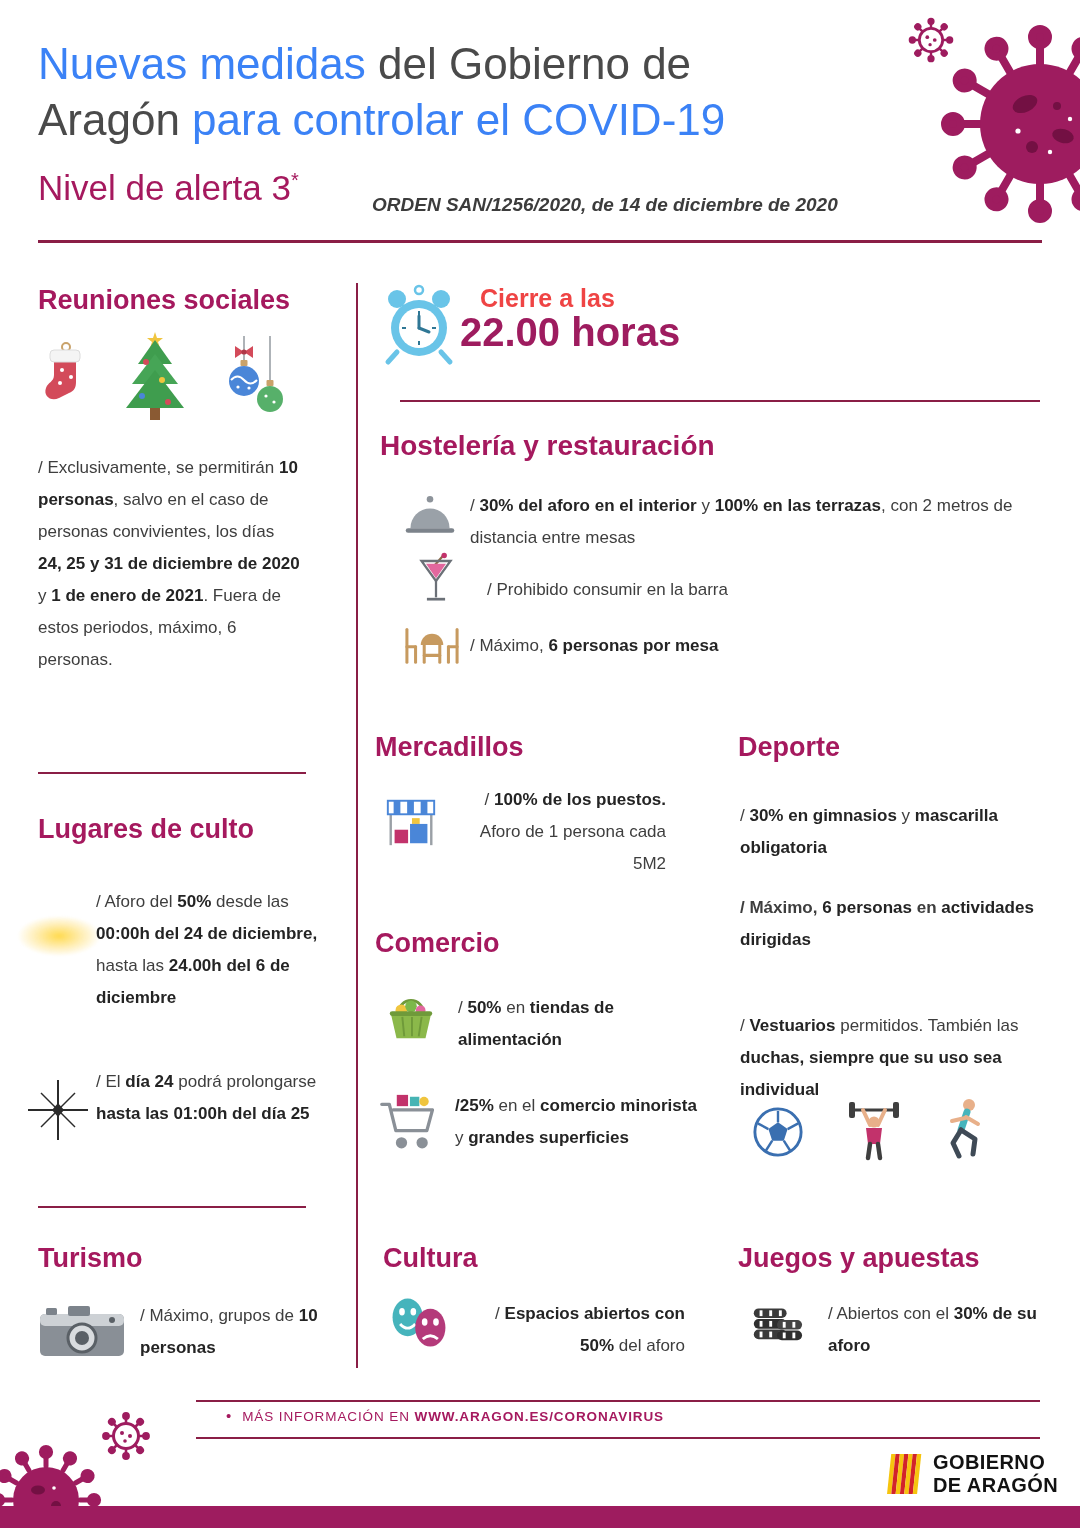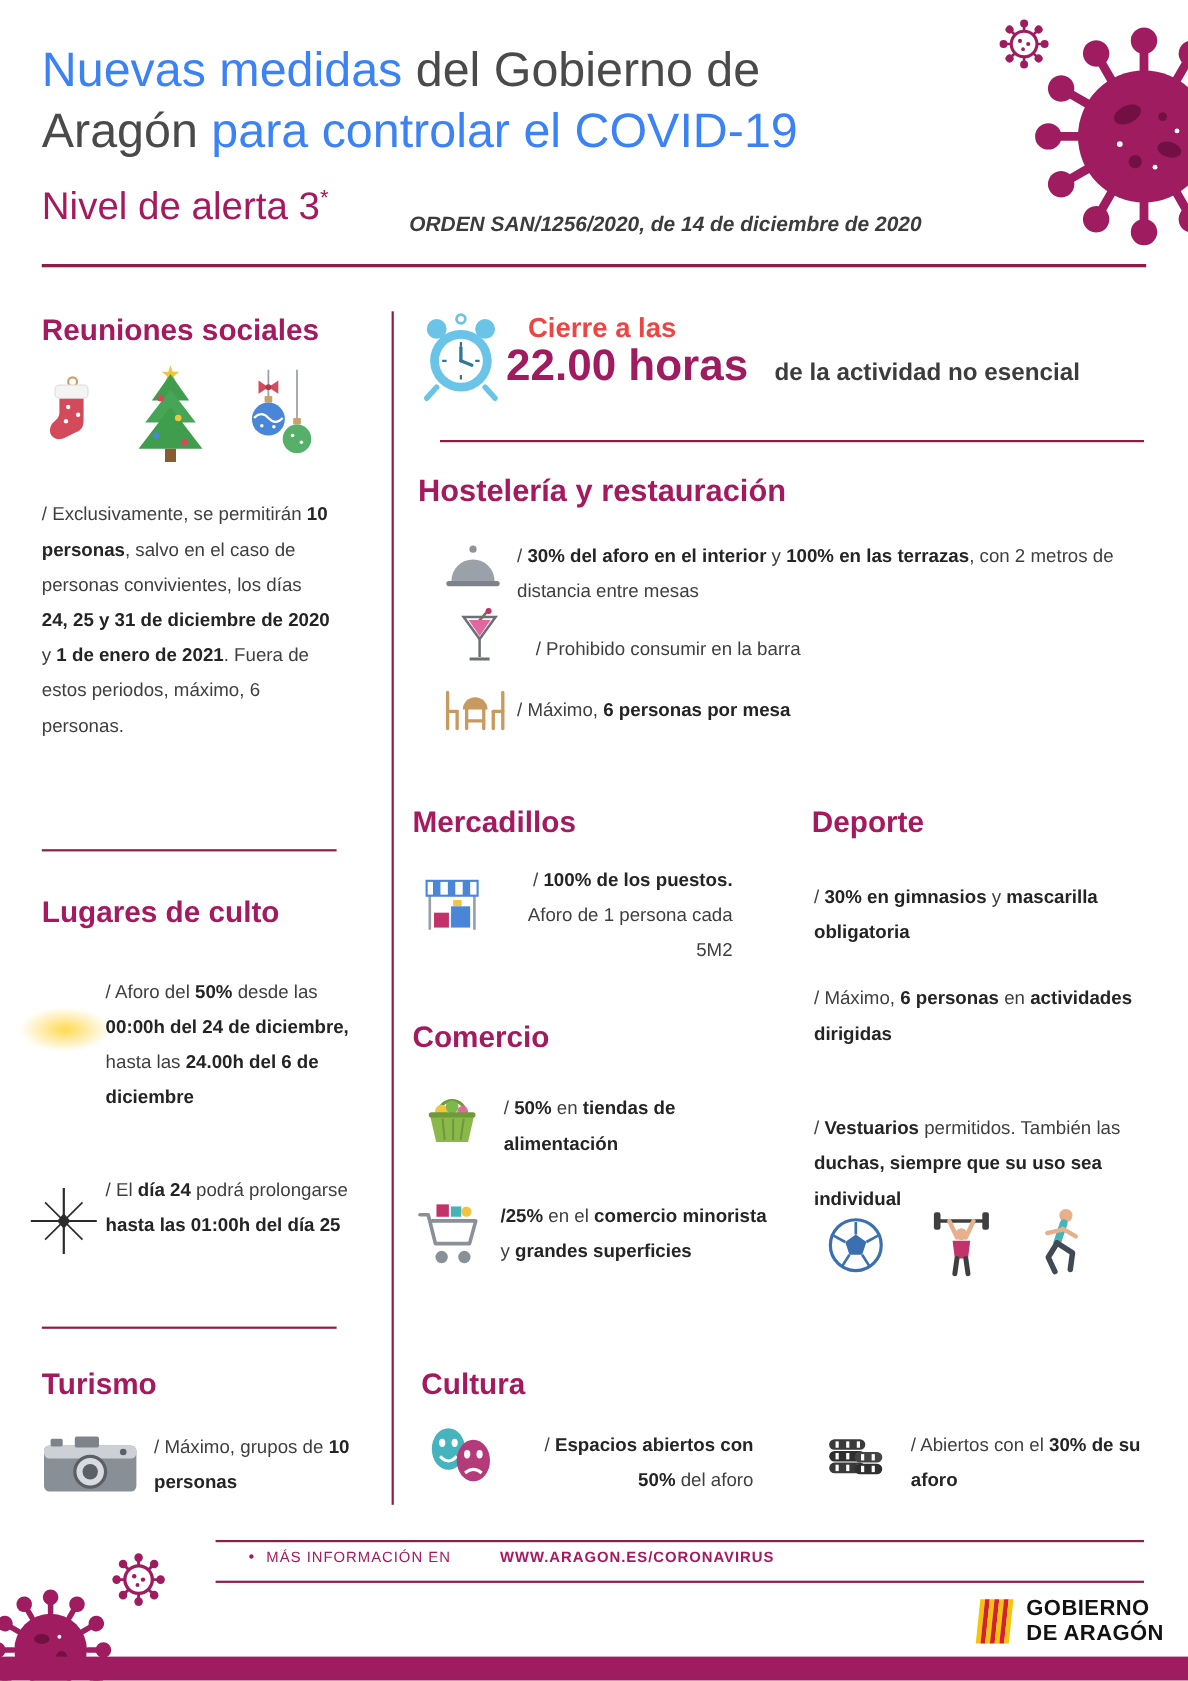--- a/index.html
+++ b/index.html
@@ -15,21 +15,21 @@
   .t-acc{color:#3b82f6;font-weight:400;}
   .t-plain{color:#4a4a4a;font-weight:400;}
   .alert{position:absolute;left:38px;top:168px;font-size:35px;color:#a5195e;font-weight:400;}
   .alert sup{font-size:20px;}
   .order{position:absolute;left:372px;top:194px;font-size:19px;font-style:italic;font-weight:700;color:#3c3c3c;}
   .closure-intro{position:absolute;left:480px;top:284px;font-size:25px;font-weight:700;color:#ef4444;}
   .closure-line2{position:absolute;left:460px;top:310px;display:flex;align-items:baseline;gap:24px;}
   .closure-time{font-size:40px;font-weight:700;color:#9e1c5f;}
   .closure-tail{font-size:22px;font-weight:700;color:#3c3c3c;}
   .finfo{position:absolute;left:226px;top:1407px;font-size:13.5px;letter-spacing:.9px;color:#a5195e;}
-  .finfo b{font-weight:700;margin-left:40px;}
+  .finfo b{font-weight:700;}
   .fbullet{margin-right:10px;font-size:15px;}
   .gov{position:absolute;left:933px;top:1451px;font-size:20px;font-weight:700;color:#121212;line-height:23px;letter-spacing:.4px;}
   .bottombar{position:absolute;left:0;top:1506px;width:1080px;height:22px;background:#9e1c5f;}
   .glow{position:absolute;left:18px;top:916px;width:82px;height:40px;border-radius:50%;
         background:radial-gradient(ellipse at center, rgba(255,216,70,.95) 0%, rgba(255,224,120,.55) 40%, rgba(255,224,120,0) 72%);
         filter:blur(1px);}
 </style>
 </head>
 <body>
 
@@ -247,21 +247,20 @@
     <line x1="41" y1="59" x2="41" y2="63" stroke="#2f7795" stroke-width="2"></line>
     <line x1="24" y1="46" x2="28" y2="46" stroke="#2f7795" stroke-width="2"></line>
     <line x1="54" y1="46" x2="58" y2="46" stroke="#2f7795" stroke-width="2"></line>
     <line x1="41" y1="46" x2="41" y2="34" stroke="#2f7795" stroke-width="3" stroke-linecap="round"></line>
     <line x1="41" y1="46" x2="51" y2="50" stroke="#2f7795" stroke-width="3" stroke-linecap="round"></line>
   </svg>
 
   <div class="closure-intro">Cierre a las</div>
   <div class="closure-line2">
     <span class="closure-time">22.00 horas</span>
-    <span class="closure-tail">de la actividad no esencial</span>
   </div>
 
   <div class="rule" style="left:400px;top:400px;width:640px;"></div>
 
   <div class="h" style="left:380px;top:430px;font-size:28px;">Hostelería y restauración</div>
 
   <svg class="ic" style="left:402px;top:492px;" width="56" height="50" viewBox="0 0 60 52">
     <circle cx="30" cy="7" r="3.5" fill="#8d939a"></circle>
     <path d="M9,38 A21,21 0 0 1 51,38 Z" fill="#9aa1a8"></path>
     <rect x="4" y="38" width="52" height="5" rx="2.5" fill="#7c838b"></rect>
@@ -368,21 +367,21 @@
   <div class="bt" style="left:470px;top:1298px;width:215px;text-align:right;">
     <span>/ </span><b>Espacios abiertos con 50%</b><span> del aforo</span>
   </div>
 
   <div class="h" style="left:738px;top:732px;">Deporte</div>
 
   <div class="bt" style="left:740px;top:800px;width:285px;">
     <span>/ </span><b>30% en gimnasios</b><span> y </span><b>mascarilla obligatoria</b>
   </div>
 
-  <div class="bt" style="left:740px;top:892px;width:295px;">
+  <div class="bt" style="left:740px;top:892px;width:295px;font-weight:bold;">
     <span>/ Máximo, </span><b>6 personas</b><span> en </span><b>actividades dirigidas</b>
   </div>
 
   <div class="bt" style="left:740px;top:1010px;width:300px;">
     <span>/ </span><b>Vestuarios</b><span> permitidos. También las </span><b>duchas, siempre que su uso sea individual</b>
   </div>
 
   <svg class="ic" style="left:752px;top:1106px;" width="52" height="52" viewBox="0 0 54 54">
     <circle cx="27" cy="27" r="24" fill="#ffffff" stroke="#3a6fb0" stroke-width="3"></circle>
     <polygon points="27,17 37,24 33,36 21,36 17,24" fill="#3a6fb0"></polygon>
@@ -407,20 +406,21 @@
 
   <svg class="ic" style="left:942px;top:1096px;" width="46" height="66" viewBox="0 0 46 66">
     <circle cx="27" cy="9" r="6" fill="#e8b08a"></circle>
     <line x1="25" y1="16" x2="19" y2="34" stroke="#46b4bc" stroke-width="7" stroke-linecap="round"></line>
     <line x1="24" y1="21" x2="36" y2="28" stroke="#e8b08a" stroke-width="4" stroke-linecap="round"></line>
     <line x1="23" y1="22" x2="10" y2="25" stroke="#e8b08a" stroke-width="4" stroke-linecap="round"></line>
     <path d="M19,34 L33,43 L31,58" fill="none" stroke="#3f4a56" stroke-width="5" stroke-linecap="round" stroke-linejoin="round"></path>
     <path d="M19,34 L11,47 L17,60" fill="none" stroke="#3f4a56" stroke-width="5" stroke-linecap="round" stroke-linejoin="round"></path>
   </svg>
 
+  <div class="h" style="left:738px;top:1243px;">Juegos y apuestas</div>
 
   <svg class="ic" style="left:748px;top:1292px;" width="56" height="54" viewBox="0 0 58 54">
     <g>
       <rect x="6" y="16" width="34" height="10" rx="5" fill="#3a3a3a"></rect>
       <rect x="12" y="18" width="3" height="6" fill="#ffffff"></rect>
         <rect x="22" y="18" width="3" height="6" fill="#ffffff"></rect>
         <rect x="32" y="18" width="3" height="6" fill="#ffffff"></rect>
       <rect x="6" y="27" width="34" height="10" rx="5" fill="#2f2f2f"></rect>
       <rect x="12" y="29" width="3" height="6" fill="#ffffff"></rect>
         <rect x="22" y="29" width="3" height="6" fill="#ffffff"></rect>

